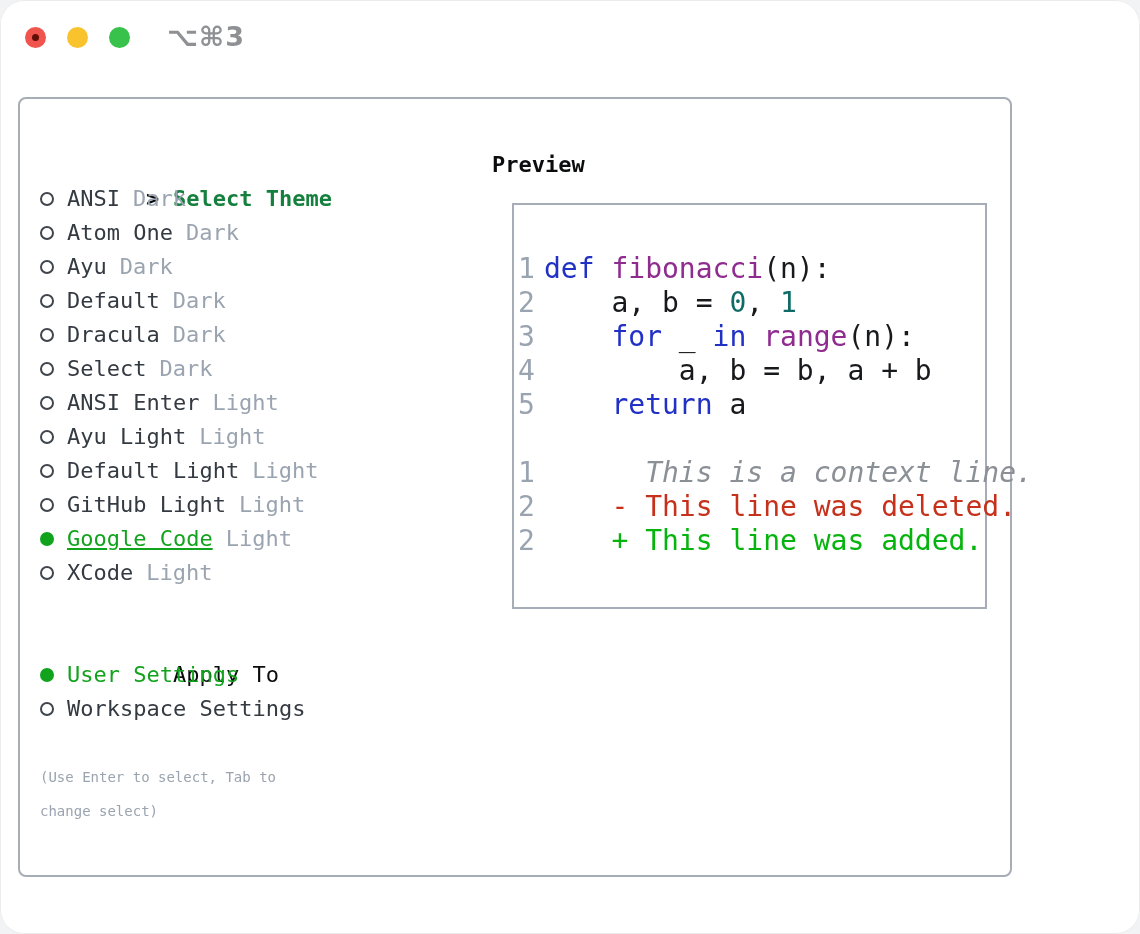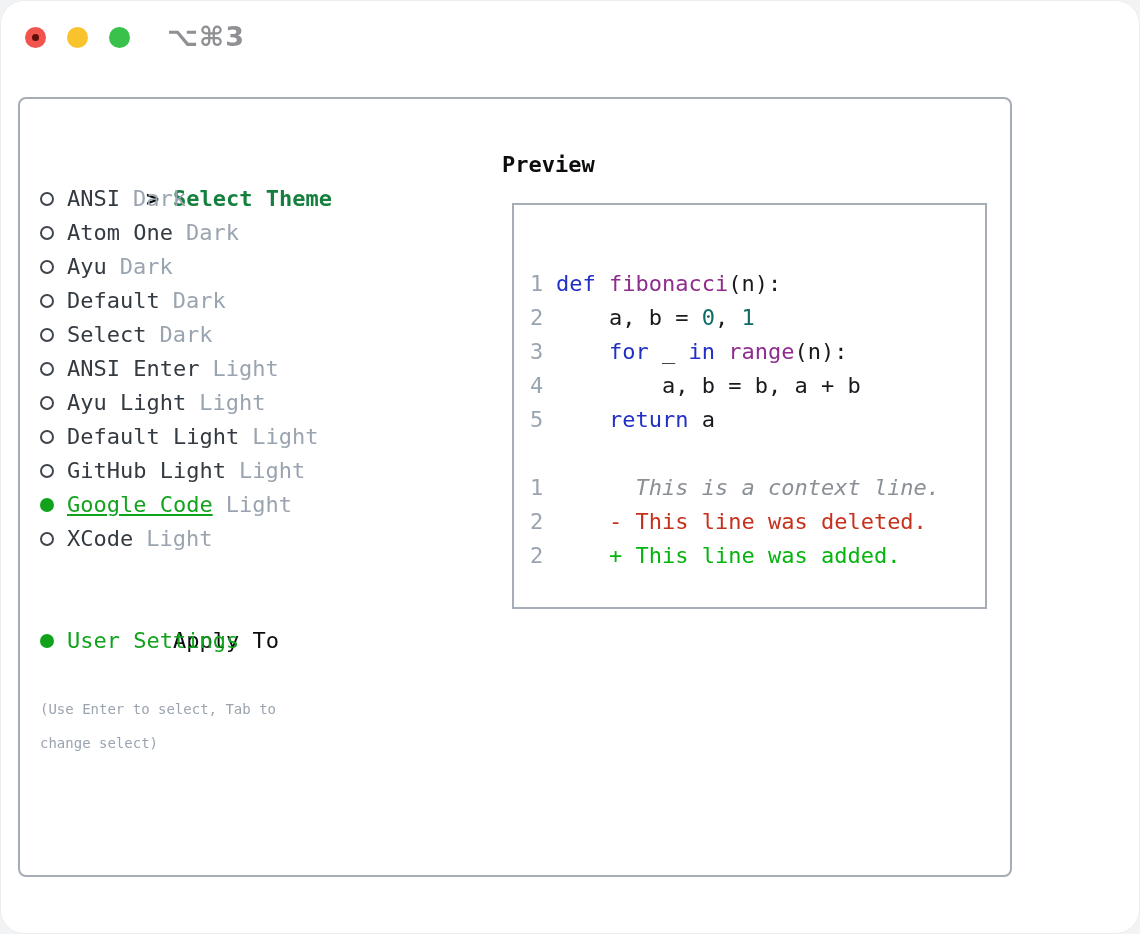--- a/index.html
+++ b/index.html
@@ -47,28 +47,28 @@
   }
   .circle.filled { background:var(--accent-green); border-color:var(--accent-green); }
   .t-name { color:#343a41; }
   .theme-row.selected .t-name { color:var(--accent-green);text-decoration:underline; }
   .t-variant { margin-left:13px; color:var(--muted); }
   .opt-label { color:#343a41; }
   .apply-row.selected .opt-label { color:var(--accent-green); }
   .hint { color:var(--muted); line-height:34px; font-size:14px; }
   
   .preview-title {
-    position:absolute; left:482px; top:49px;
+    position:absolute; left:472px; top:49px;
     font-size:22px; line-height:34px; font-weight:bold; color:#0a0c0e;
   }
   .preview-box {
     position:absolute; left:492px; top:104px; width:475px; height:406px;
     border:2px solid var(--border); background:#fff; box-sizing:border-box;
   }
-  .code-block { padding:47px 0 0 16px; font-size:22px;margin-top:15px; }
+  .code-block { padding:47px 0 0 4px; font-size:28px; }
   .code-line { height:34px; line-height:34px; white-space:pre; }
   .ln {
     display:inline-block; width:13px; margin-right:13px;
     text-align:right; color:var(--muted);
   }
   .tok-plain { color:var(--plain); }
   .tok-kw    { color:var(--kw); }
   .tok-fn    { color:var(--fn); }
   .tok-lit   { color:var(--lit); }
   .diff-ctx  { color:var(--ctx);font-style:italic; }
@@ -94,37 +94,39 @@
     <div class="left-col">
       <div class="row">
         <span class="marker prompt">&gt;</span><span class="header-text">Select Theme</span>
       </div>
 
       <div id="theme-list">
           <div class="row theme-row"><span class="marker"><span class="circle"></span></span><span class="t-name">ANSI</span><span class="t-variant">Dark</span></div>
           <div class="row theme-row"><span class="marker"><span class="circle"></span></span><span class="t-name">Atom One</span><span class="t-variant">Dark</span></div>
           <div class="row theme-row"><span class="marker"><span class="circle"></span></span><span class="t-name">Ayu</span><span class="t-variant">Dark</span></div>
           <div class="row theme-row"><span class="marker"><span class="circle"></span></span><span class="t-name">Default</span><span class="t-variant">Dark</span></div>
+          <div class="row theme-row"><span class="marker"><span class="circle"></span></span><span class="t-name">Dracula</span><span class="t-variant">Dark</span></div>
           <div class="row theme-row"><span class="marker"><span class="circle"></span></span><span class="t-name">Select</span><span class="t-variant">Dark</span></div>
           <div class="row theme-row"><span class="marker"><span class="circle"></span></span><span class="t-name">ANSI Enter</span><span class="t-variant">Light</span></div>
           <div class="row theme-row"><span class="marker"><span class="circle"></span></span><span class="t-name">Ayu Light</span><span class="t-variant">Light</span></div>
           <div class="row theme-row"><span class="marker"><span class="circle"></span></span><span class="t-name">Default Light</span><span class="t-variant">Light</span></div>
           <div class="row theme-row"><span class="marker"><span class="circle"></span></span><span class="t-name">GitHub Light</span><span class="t-variant">Light</span></div>
           <div class="row theme-row selected"><span class="marker"><span class="circle filled"></span></span><span class="t-name">Google Code</span><span class="t-variant">Light</span></div>
           <div class="row theme-row"><span class="marker"><span class="circle"></span></span><span class="t-name">XCode</span><span class="t-variant">Light</span></div>
         </div>
 
       <div class="row"> </div>
 
       <div class="row">
         <span class="marker"></span><span class="apply-title">Apply To</span>
       </div>
 
       <div id="apply-list">
           <div class="row apply-row selected"><span class="marker"><span class="circle filled"></span></span><span class="opt-label">User Settings</span></div>
+          <div class="row apply-row"><span class="marker"><span class="circle"></span></span><span class="opt-label">Workspace Settings</span></div>
         </div>
 
       <div class="row"> </div>
 
       <div class="hint">
         <div>(Use Enter to select, Tab to</div>
         <div>change select)</div>
       </div>
     </div>
 

